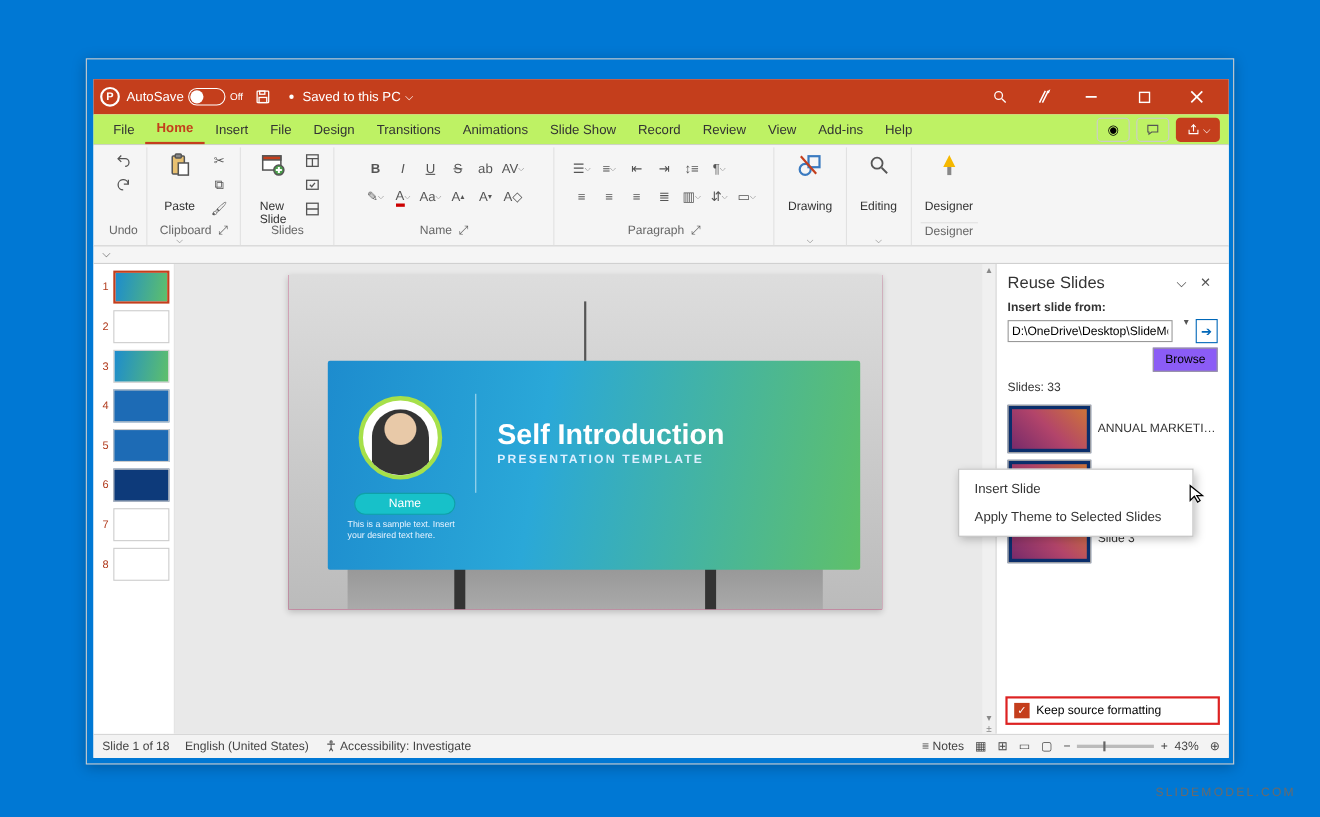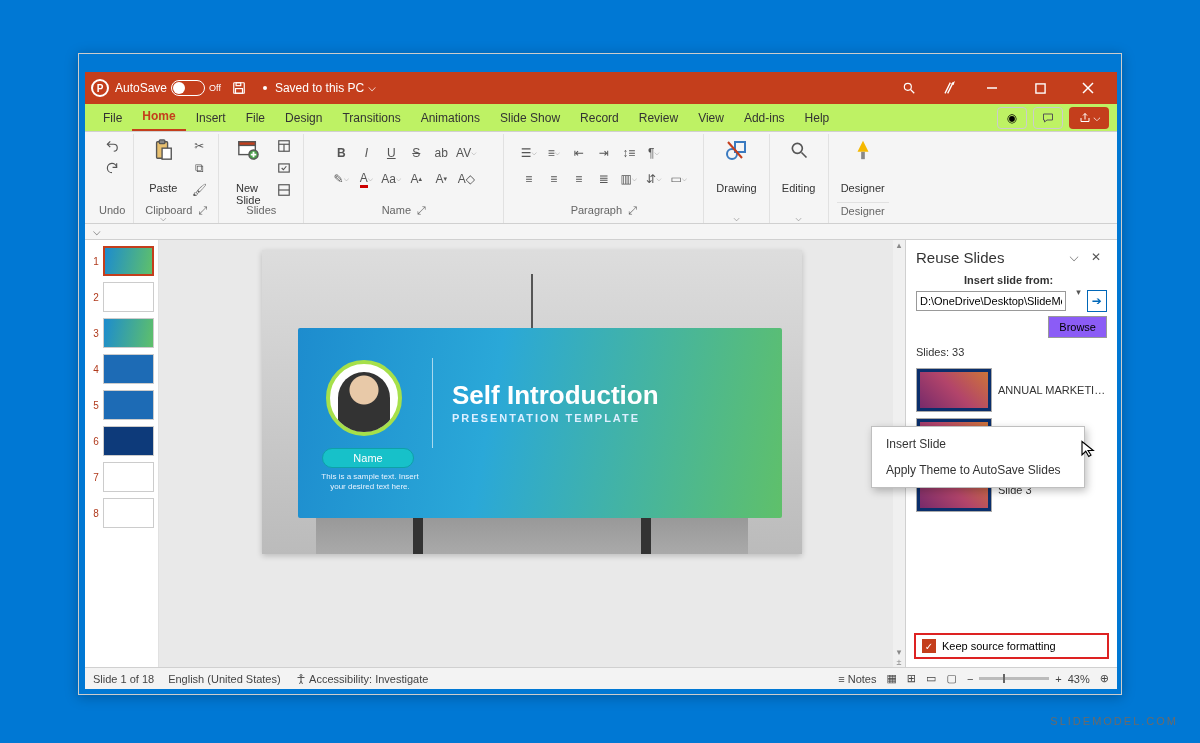--- a/index.html
+++ b/index.html
@@ -50,21 +50,21 @@
   .canvas-wrap { flex:1; background:#e9e9e9; position:relative; display:flex; align-items:flex-start; justify-content:center; padding:8px 12px; }
   .slide { width:540px; height:304px; background:#be185d; box-shadow:0 2px 6px rgba(0,0,0,.2); position:relative; overflow:hidden; margin-top:2px;text-decoration:underline; }
   .slide .bgimg { position:absolute; inset:0; background:linear-gradient(0deg,#bbb,#ddd); filter:grayscale(1); }
   .slide .overlay { position:absolute; left:36px; top:78px; right:20px; bottom:36px; background:linear-gradient(100deg,#1d8cce 0%, #2aa8d8 40%, #5fc06a 100%); border-radius:2px; }
   .slide .avatar { position:absolute; left:64px; top:110px; width:76px; height:76px; border-radius:50%; background:#fff; border:4px solid #a6e04a; overflow:hidden; display:flex; align-items:flex-end; justify-content:center; }
   .slide .avatar .person { width:52px; height:60px; background:radial-gradient(circle at 50% 30%, #e8c9a8 0 14px, transparent 15px), linear-gradient(#333,#333); border-radius:26px 26px 0 0; }
   .slide .vline { position:absolute; left:170px; top:108px; width:1px; height:90px; background:rgba(255,255,255,.6); }
   .slide .title { position:absolute; left:190px; top:130px; color:#fff; font-size:26px; font-weight:700; }
   .slide .subtitle { position:absolute; left:190px; top:162px; color:#dcefff; font-size:11px; letter-spacing:2px; font-weight:600; }
   .slide .namepill { position:absolute; left:60px; top:198px; width:92px; height:20px; background:#17c1c9; border-radius:10px; color:#fff; font-size:11px; display:flex; align-items:center; justify-content:center; border:1px solid #0fa0a8; }
-  .slide .sample { position:absolute; left:54px; top:222px; width:108px; color:#e8f3ff; font-size:8px; text-align:center; line-height:1.2; }
+  .slide .sample { position:absolute; left:54px; top:222px; width:108px; color:#e8f3ff; font-size:8px; text-align:left; line-height:1.2; }
   
   .pane { width:212px; border-left:1px solid #d0d0d0; background:#fff; display:flex; flex-direction:column; font-size:12px; position:relative; }
   .pane-head { display:flex; align-items:center; padding:6px 10px 2px; }
   .pane-head h3 { font-size:15px; font-weight:400; color:#333; flex:1; }
   .pane-head .pbtn { width:22px; height:22px; display:flex; align-items:center; justify-content:center; color:#555; }
   .pane-body { padding:4px 10px; display:flex; flex-direction:column; gap:4px; flex:1; position:relative; }
   .insert-row { display:flex; gap:4px; align-items:center; }
   .insert-row input { flex:1; border:1px solid #999; height:20px; font-size:11px; padding:0 3px; background:#fff; }
   .insert-row .arrowbtn { width:22px; height:22px; border:1px solid #0067b8; display:flex; align-items:center; justify-content:center; color:#0067b8; }
   .browsebtn { align-self:flex-end; border:1px solid #999; background:#8b5cf6; padding:4px 10px; font-size:11px; }
@@ -416,21 +416,21 @@
       </div>
     </div>
 
     <div class="pane">
       <div class="pane-head">
         <h3>Reuse Slides</h3>
         <div class="pbtn">⌵</div>
         <div class="pbtn">✕</div>
       </div>
       <div class="pane-body">
-        <div style="font-size:11px;font-weight:600;color:#333;margin-left:48px;">Insert slide from:</div>
+        <div style="font-size:11px;font-weight:600;color:#333;">Insert slide from:</div>
         <div class="insert-row">
           <input value="D:\OneDrive\Desktop\SlideModel\21" style="">
               <span style="position:relative;width:14px;">
                 <span style="position:absolute;right:2px;top:-14px;font-size:9px;color:#555">▾</span>
               </span>
           <div class="arrowbtn">➔</div>
         </div>
         <button class="browsebtn">Browse</button>
         <div class="slidecount">Slides: 33</div>
         <div id="reuse-list">
@@ -482,21 +482,21 @@
         <div class="track"></div>
         <span>+</span>
         <span>43%</span>
       </div>
       <span>⊕</span>
     </div>
   </div>
 
   <div class="ctxmenu" id="ctxmenu">
         <div class="mi">Insert Slide</div>
-        <div class="mi">Apply Theme to AutoSave Slides</div>
+        <div class="mi">Apply Theme to Selected Slides</div>
       </div>
   <div class="cursor">
     <svg width="18" height="18" viewBox="0 0 24 24" fill="#fff" stroke="#000" stroke-width="1.5">
           <path d="M4 2 L4 20 L9 15 L13 22 L16 20 L12 14 L19 14 Z"></path>
         </svg>
   </div>
 
 </div>
 </div>
 

